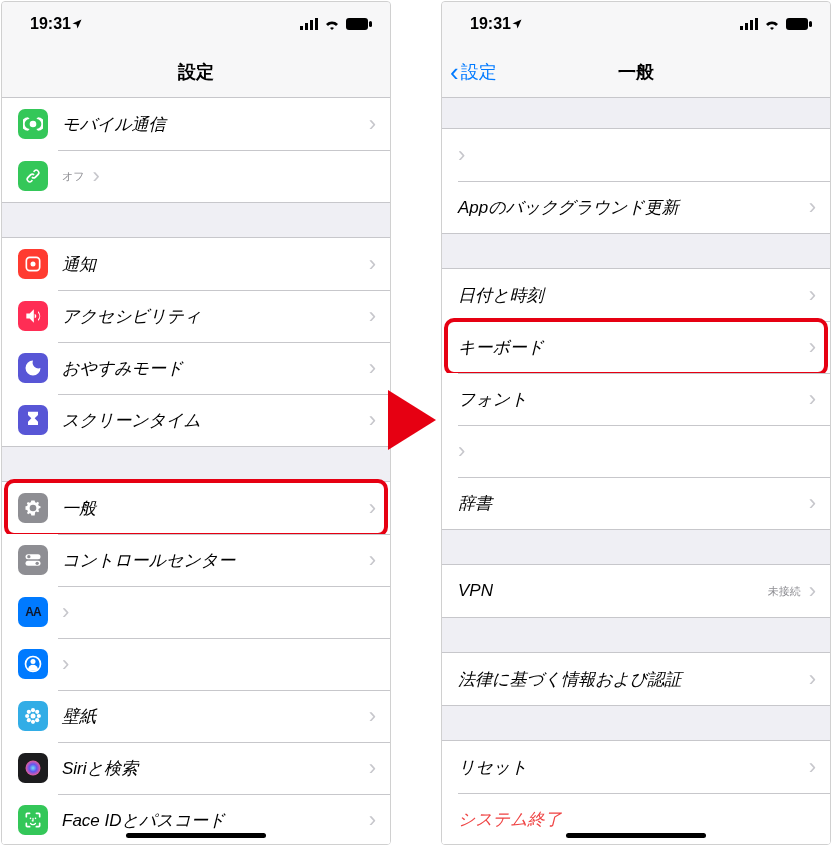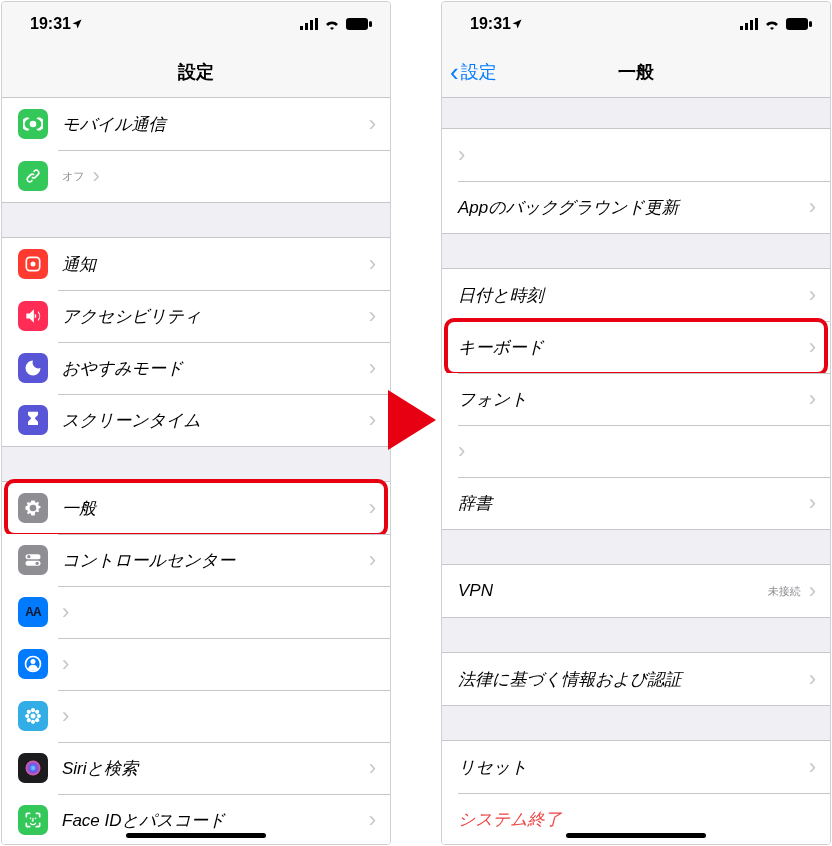--- a/index.html
+++ b/index.html
@@ -262,20 +262,21 @@
                   <circle cx="12" cy="19" r="2.5"></circle>
                   <circle cx="5" cy="12" r="2.5"></circle>
                   <circle cx="19" cy="12" r="2.5"></circle>
                   <circle cx="7" cy="7" r="2.5"></circle>
                   <circle cx="17" cy="7" r="2.5"></circle>
                   <circle cx="7" cy="17" r="2.5"></circle>
                   <circle cx="17" cy="17" r="2.5"></circle>
                 </g>
               </svg>
             </span>
+            <span class="label">壁紙</span>
             <span class="disclosure">›</span>
           </div>
           <div class="row">
             <span class="icon" style="background: rgb(28, 28, 30);">
               <svg viewBox="0 0 24 24">
                 <defs>
                   <radialGradient id="sg">
                     <stop offset="0%" stop-color="#6ee2f5"></stop>
                     <stop offset="50%" stop-color="#6454f0"></stop>
                     <stop offset="100%" stop-color="#e85d9b"></stop>

